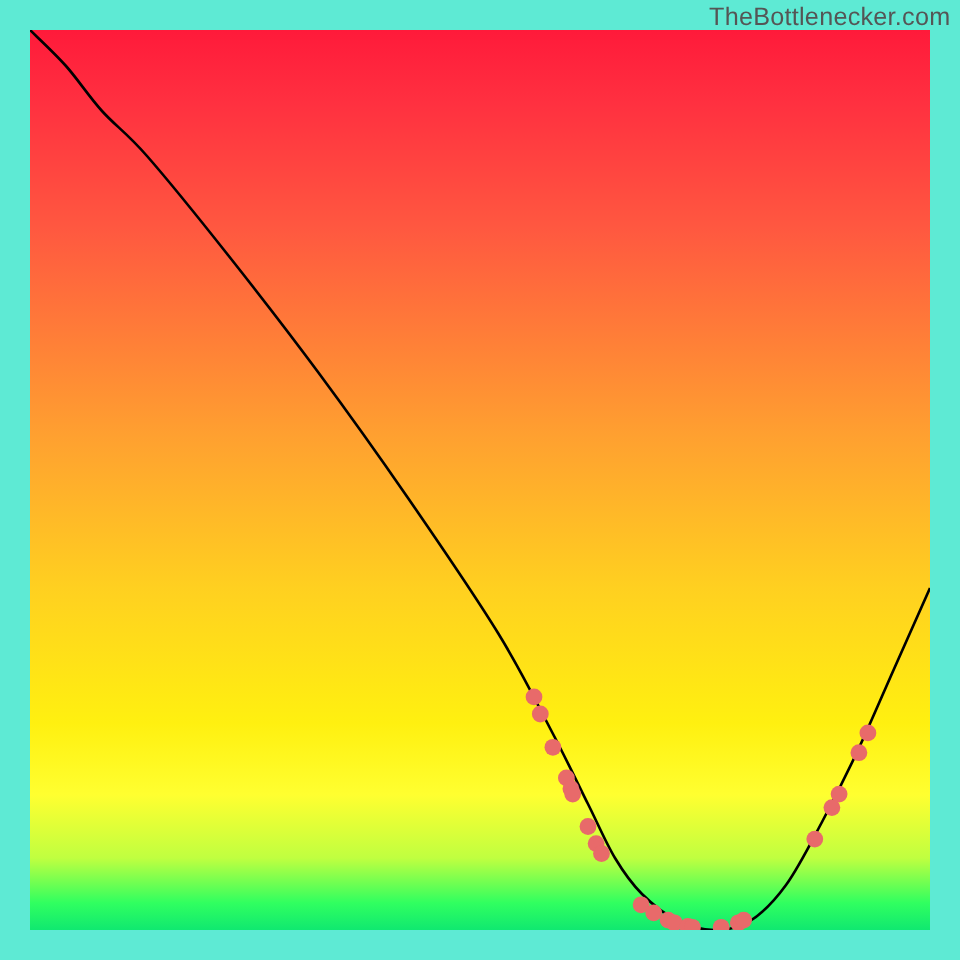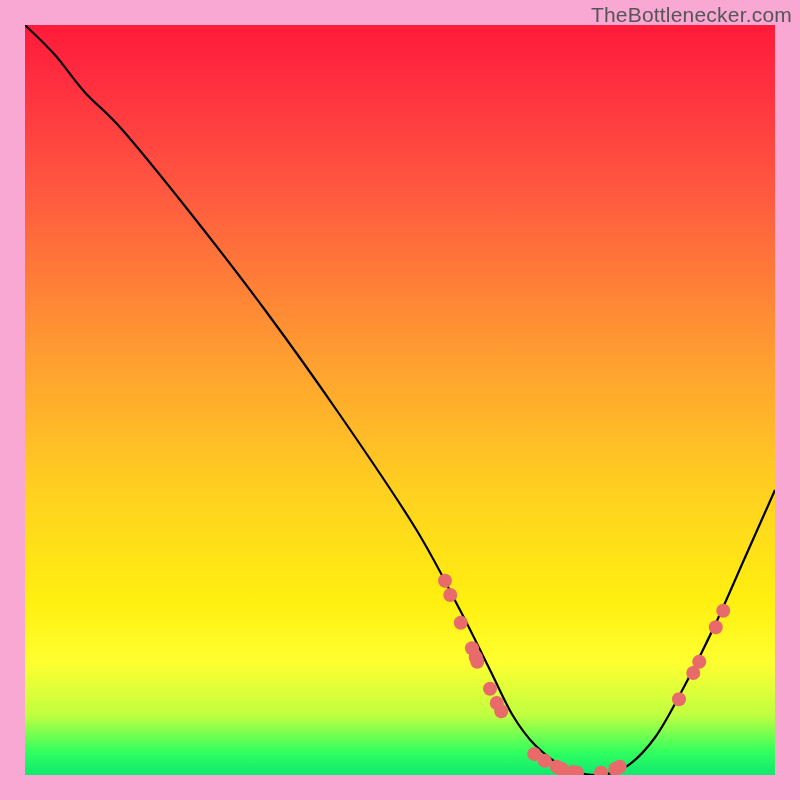--- a/index.html
+++ b/index.html
@@ -7,21 +7,21 @@
     padding: 0;
     width: 800px;
     height: 800px;
     background: #000;
     overflow: hidden;
   }
   .container {
     position: relative;
     width: 800px;
     height: 800px;
-    background: #f9a8d4;
+    background: #5eead4;
   }
   .plot-area {
     position: absolute;
     left: 25px;
     top: 25px;
     width: 750px;
     height: 750px;
     background: linear-gradient(to bottom,
       #ff1a3a 0%,
       #ff3040 8%,

